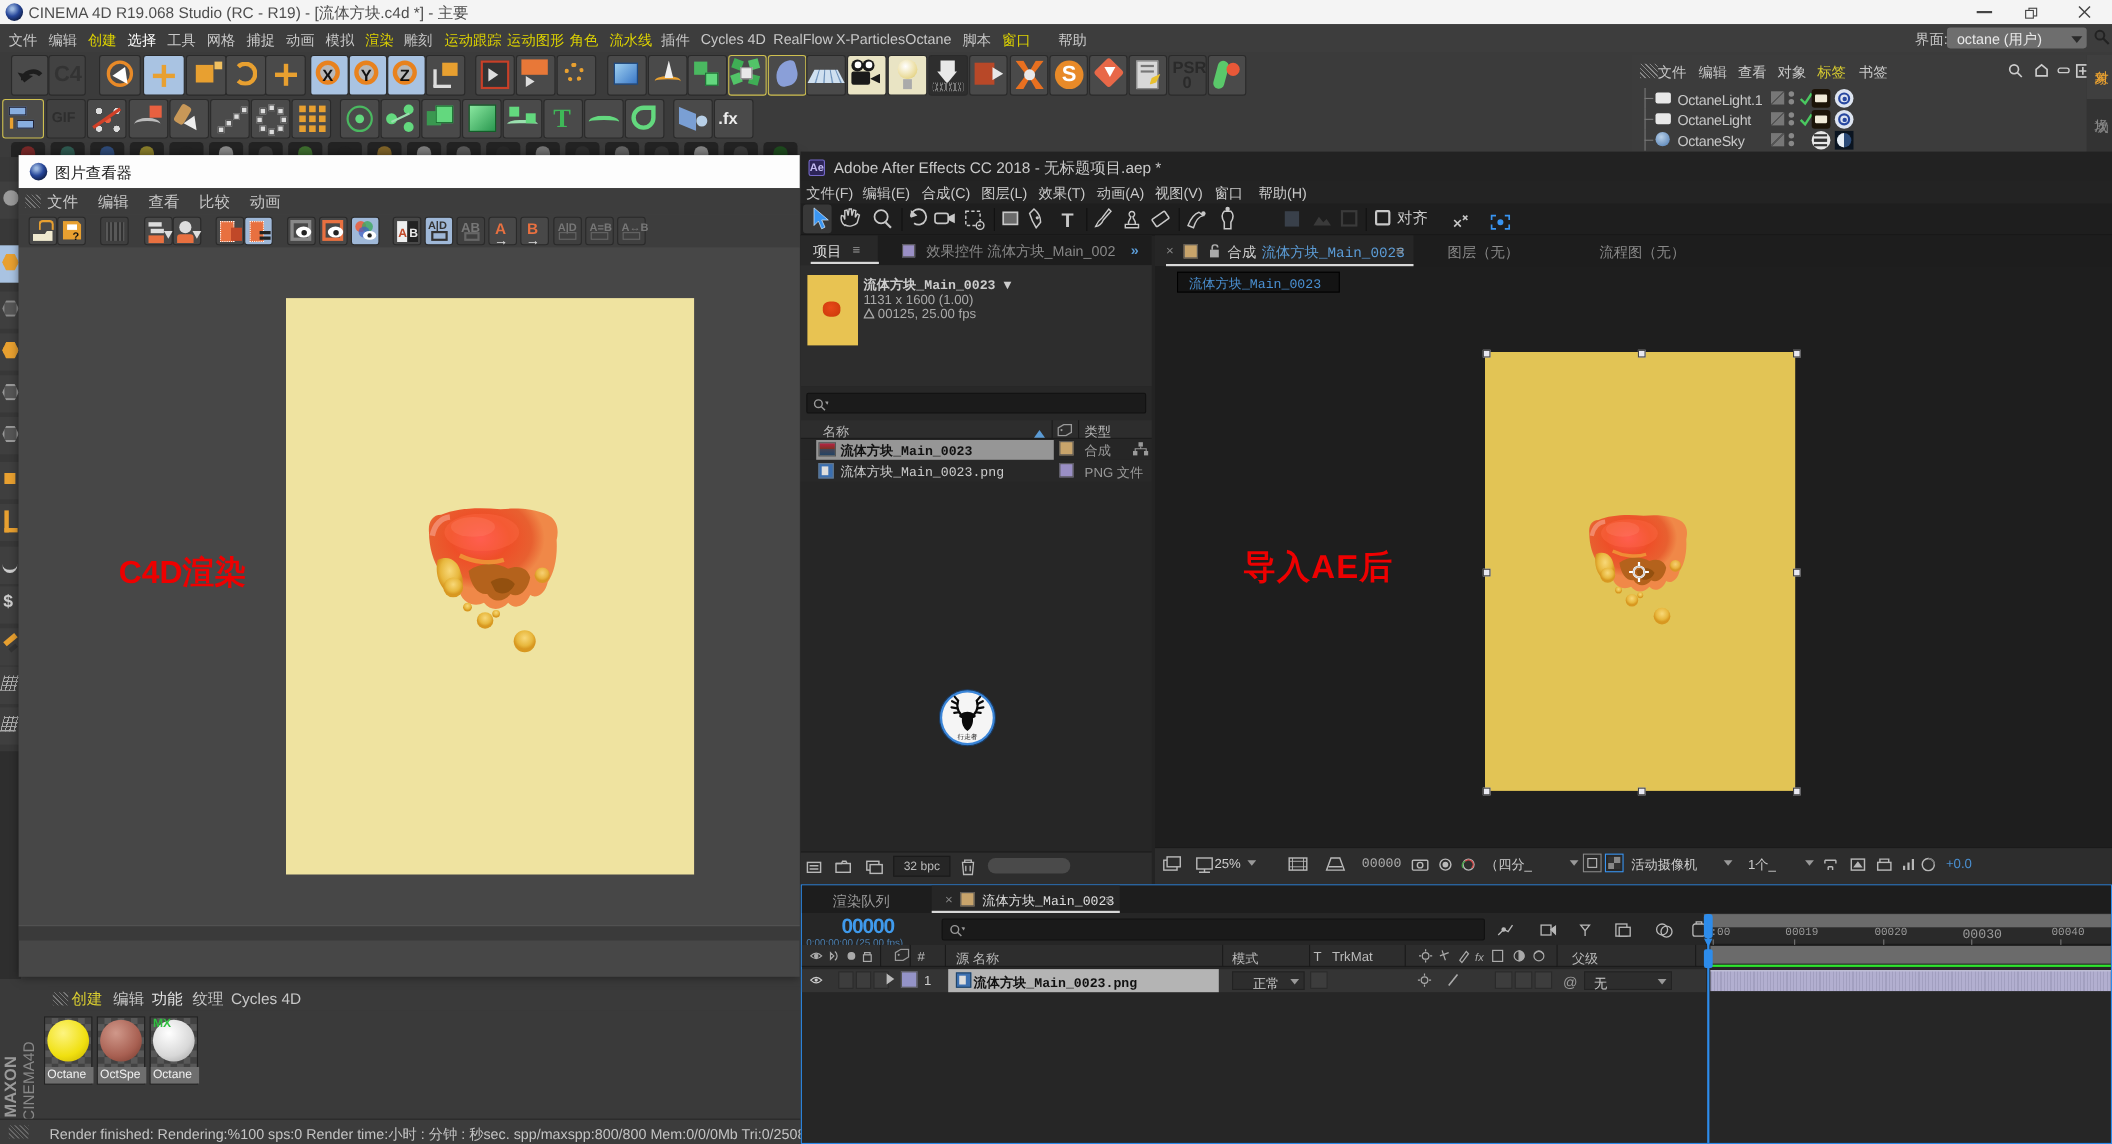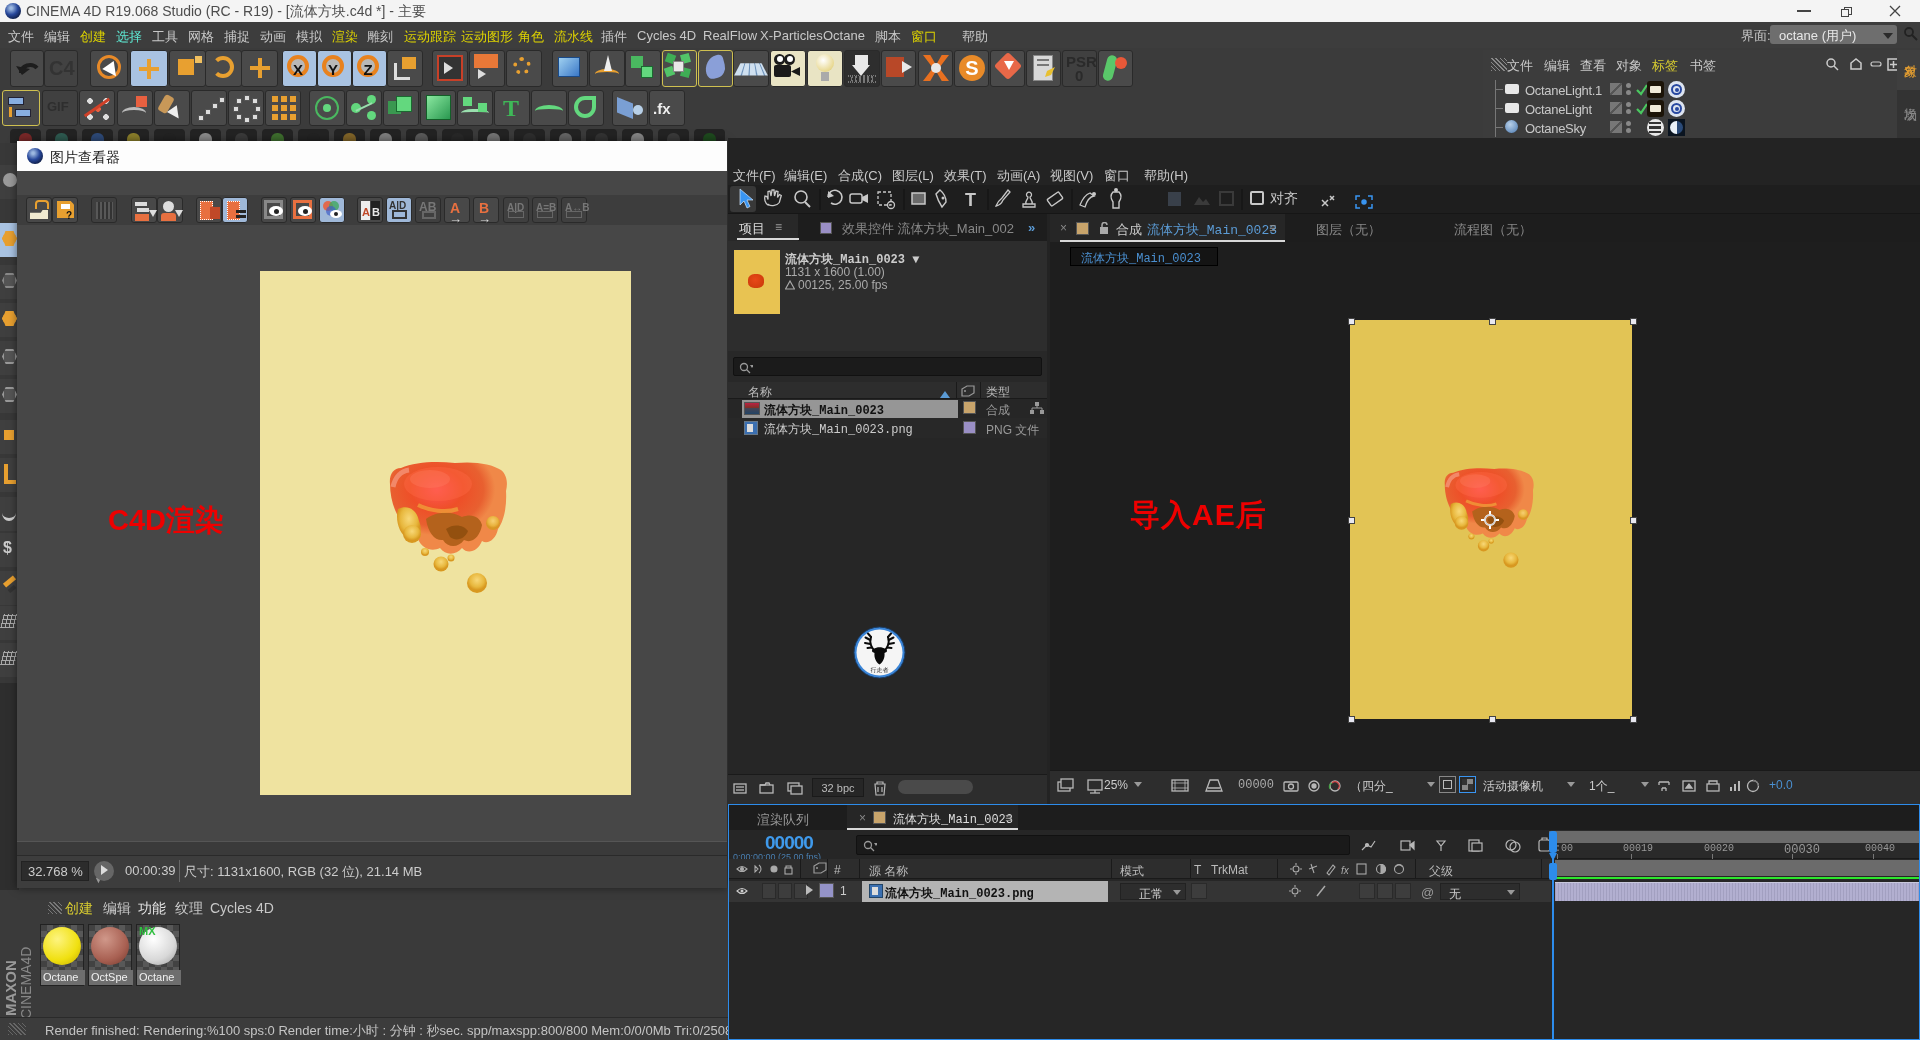--- a/index.html
+++ b/index.html
@@ -17,21 +17,21 @@
   <div class="a" style="left:1841px;top:9px;width:8px;height:8px;border:1px solid #444;background:#f4f4f4"></div>
   <svg class="a" style="left:1888px;top:4px" width="14" height="14">
       <path d="M2 2 L12 12 M12 2 L2 12" stroke="#444" stroke-width="1.3"></path>
     </svg>
 
   <div class="a" style="left:0;top:22px;width:1920px;height:26px;background:#3d3d3d"></div>
   <div class="a" id="c4dmenu" style="left:0;top:28px;width:1540px;height:18px;font-size:13px;color:#c8c8c8">
       <span style="position:absolute;left:8px;white-space:nowrap;color:#c8c8c8">文件</span>
       <span style="position:absolute;left:44px;white-space:nowrap;color:#c8c8c8">编辑</span>
       <span style="position:absolute;left:80px;white-space:nowrap;color:#ddd200">创建</span>
-      <span style="position:absolute;left:116px;white-space:nowrap;color:#5eead4">选择</span>
+      <span style="position:absolute;left:116px;white-space:nowrap;color:#ffffff">选择</span>
       <span style="position:absolute;left:152px;white-space:nowrap;color:#c8c8c8">工具</span>
       <span style="position:absolute;left:188px;white-space:nowrap;color:#c8c8c8">网格</span>
       <span style="position:absolute;left:224px;white-space:nowrap;color:#c8c8c8">捕捉</span>
       <span style="position:absolute;left:260px;white-space:nowrap;color:#c8c8c8">动画</span>
       <span style="position:absolute;left:296px;white-space:nowrap;color:#c8c8c8">模拟</span>
       <span style="position:absolute;left:332px;white-space:nowrap;color:#ddd200">渲染</span>
       <span style="position:absolute;left:367px;white-space:nowrap;color:#c8c8c8">雕刻</span>
       <span style="position:absolute;left:404px;white-space:nowrap;color:#ddd200">运动跟踪</span>
       <span style="position:absolute;left:461px;white-space:nowrap;color:#ddd200">运动图形</span>
       <span style="position:absolute;left:518px;white-space:nowrap;color:#ddd200">角色</span>
@@ -482,20 +482,24 @@
     <div class="a" style="left:8px;top:5px;width:18px;height:12px;background:repeating-linear-gradient(45deg,#666 0 1px,transparent 1px 3px)"></div>
     <div class="a" style="left:45px;top:4px;color:#c4c4c4;font-size:13px;white-space:nowrap">Render finished: Rendering:%100 sps:0 Render time:小时 : 分钟 : 秒sec. spp/maxspp:800/800 Mem:0/0/0Mb Tri:0/25084 hair:0 Mesh:11 (</div>
   </div>
 </div>
 
 <div class="a" id="pv" style="left:17px;top:141px;width:710px;height:747px;background:#474747;box-shadow:0 0 8px rgba(0,0,0,.5)">
   <div class="a" style="left:0;top:0;width:710px;height:30px;background:#fdfdfd"></div>
   <div class="a" style="left:10px;top:7px;width:16px;height:16px;border-radius:50%;background:radial-gradient(circle at 38% 32%,#9cb8e0 8%,#27479a 45%,#0a1535 85%)"></div>
   <div class="a" style="left:33px;top:8px;color:#1a1a1a;font-size:14px">图片查看器</div>
 
+  <div class="a" style="left:0;top:30px;width:710px;height:24px;background:#3d3d3d">
+    <div class="a" style="left:6px;top:6px;width:14px;height:12px;background:repeating-linear-gradient(45deg,#777 0 1px,transparent 1px 3px)"></div>
+    <div class="a" style="left:26px;top:4px;font-size:14px;color:#c8c8c8;letter-spacing:0"><span style="margin-right:18px">文件</span><span style="margin-right:18px">编辑</span><span style="margin-right:18px">查看</span><span style="margin-right:18px">比较</span><span>动画</span></div>
+  </div>
 
   <div class="a" id="pvtb" style="left:0;top:54px;width:710px;height:30px;background:#3d3d3d">
       <div class="a" style="left:9px;top:2px;width:26px;height:26px;background:#484848;border:1px solid #2a2a2a;border-radius:3px">
         <div class="a" style="left:3px;top:12px;width:18px;height:9px;background:#f0ead0;clip-path:polygon(0 30%,60% 30%,70% 0,100% 0,100% 100%,0 100%)"></div>
         <div class="a" style="left:8px;top:2px;width:14px;height:9px;border:2px solid #e8a030;border-bottom:none;border-radius:4px 4px 0 0"></div>
       </div>
       <div class="a" style="left:35px;top:2px;width:26px;height:26px;background:#484848;border:1px solid #2a2a2a;border-radius:3px">
         <div class="a" style="left:4px;top:3px;width:17px;height:17px;background:#e8a030;clip-path:polygon(0 0,80% 0,100% 20%,100% 100%,0 100%)"></div>
         <div class="a" style="left:8px;top:6px;width:9px;height:5px;background:#fff"></div>
         <div class="a" style="left:13px;top:12px;color:#111;font-size:10px;font-weight:bold">?</div>
@@ -606,33 +610,28 @@
       <circle cx="165" cy="281" r="4" fill="url(#bg2)"></circle>
       <circle cx="191" cy="287" r="3.5" fill="url(#bg2)"></circle>
       <circle cx="181" cy="293" r="7.5" fill="url(#bg2)"></circle>
       <circle cx="217" cy="312" r="10" fill="url(#bg2)"></circle>
     </svg>
   </div>
   <div class="a" style="left:91px;top:360px;color:#ee0000;font-size:29px;font-weight:bold">C4D渲染</div>
 
   <div class="a" style="left:0;top:700px;width:710px;height:14px;background:#3a3a3a;border-top:1px solid #555"></div>
 
-  <div class="a" style="left:0;top:714px;width:710px;height:33px;background:#3d3d3d;border-top:1px solid #2a2a2a">
-    <div class="a" style="left:4px;top:5px;width:68px;height:20px;background:#2c2c2c;border:1px solid #222;color:#ccc;font-size:13px;padding:2px 0 0 6px">32.768 %</div>
-    <div class="a" style="left:77px;top:9px;color:#999;font-size:9px">▲<br>▼</div>
-    <div class="a" style="left:77px;top:5px;width:20px;height:20px;border-radius:50%;background:#666"></div>
-    <div class="a" style="left:84px;top:9px;width:0;height:0;border:5px solid transparent;border-left:7px solid #ddd"></div>
-    <div class="a" style="left:108px;top:7px;color:#ccc;font-size:13px">00:00:39</div>
-    <div class="a" style="left:162px;top:4px;width:1px;height:22px;background:#666"></div>
-    <div class="a" style="left:167px;top:7px;color:#ccc;font-size:13px">尺寸: 1131x1600, RGB (32 位), 21.14 MB</div>
+</div>
+
+<div class="a" id="ae" style="left:728px;top:138px;width:1192px;height:902px;background:#232323">
+
+  <div class="a" style="left:0;top:0;width:1192px;height:26px;background:#222">
+    <div class="a" style="left:7px;top:7px;width:15px;height:15px;background:#2d2558;border:1px solid #7569c9;border-radius:2px;color:#c3bbf0;font-size:10px;font-weight:bold;text-align:center;line-height:14px">Ae</div>
+    <div class="a" style="left:30px;top:6px;color:#c9c9c9;font-size:14px">Adobe After Effects CC 2018 - 无标题项目.aep *</div>
   </div>
-</div>
-
-<div class="a" id="ae" style="left:728px;top:138px;width:1192px;height:902px;background:#232323">
-
 
   <div class="a" id="aemenu" style="left:0;top:26px;width:1192px;height:21px;background:#232323;color:#c9c9c9;font-size:13px">
       <div class="a" style="left:5px;top:3px">文件(F)</div>
       <div class="a" style="left:56px;top:3px">编辑(E)</div>
       <div class="a" style="left:110px;top:3px">合成(C)</div>
       <div class="a" style="left:164px;top:3px">图层(L)</div>
       <div class="a" style="left:216px;top:3px">效果(T)</div>
       <div class="a" style="left:269px;top:3px">动画(A)</div>
       <div class="a" style="left:322px;top:3px">视图(V)</div>
       <div class="a" style="left:376px;top:3px">窗口</div>

